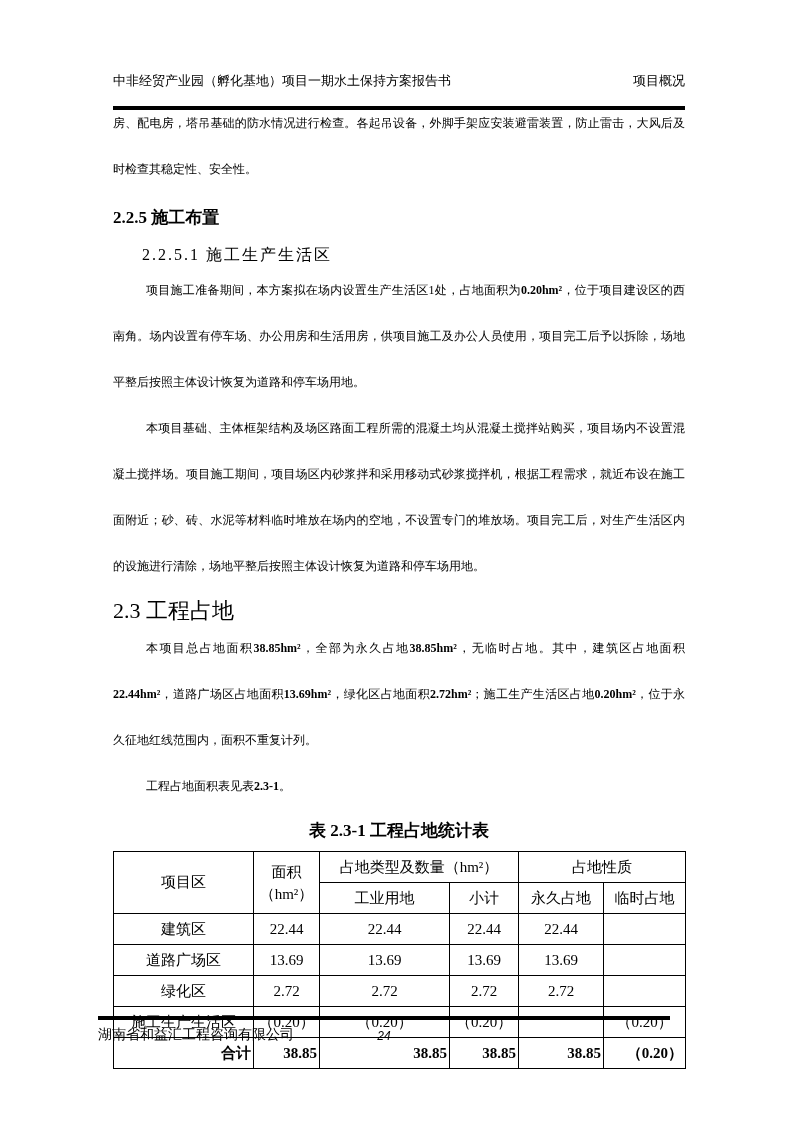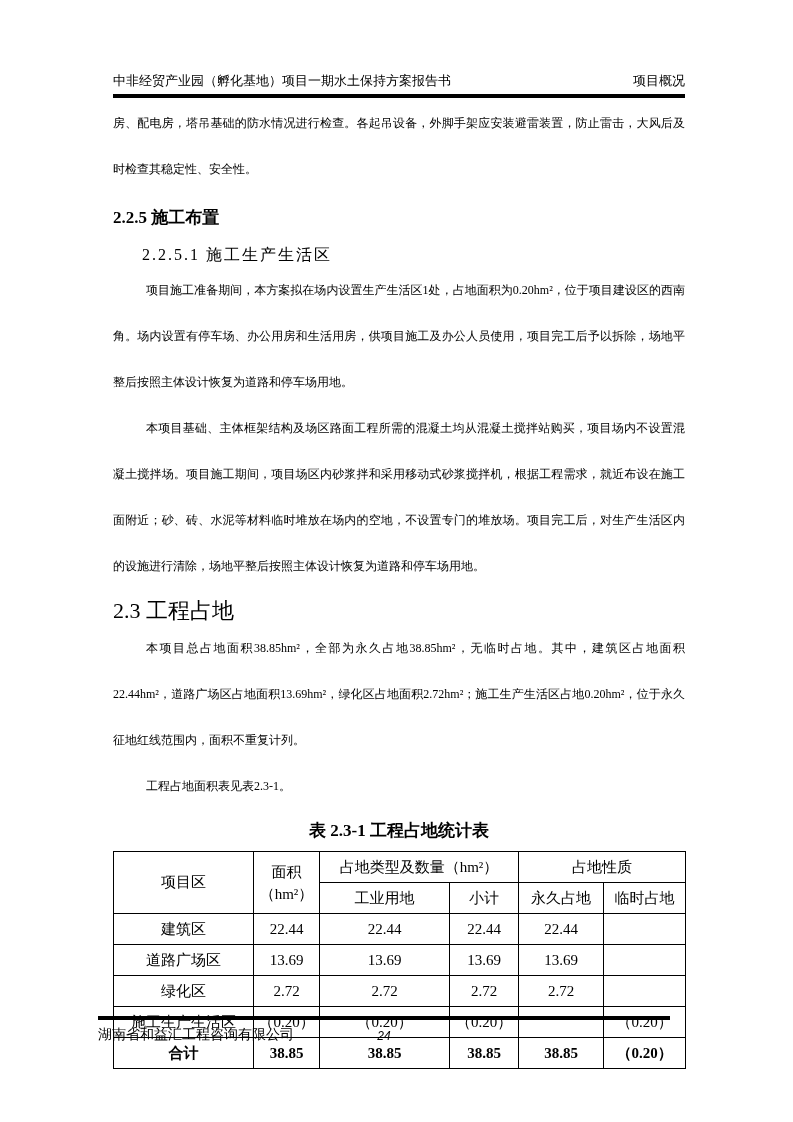--- a/index.html
+++ b/index.html
@@ -9,44 +9,44 @@
     width: 793px;
     height: 1122px;
     margin: 0 auto;
     background: #ffffff;
     color: #000000;
     font-family: "Liberation Serif", "DejaVu Serif", serif;
     overflow: hidden;
   }
   
   .header-band { position: absolute; top: 72px; left: 113px; width: 572px; }
-  .header-row { display: flex; justify-content: space-between; align-items: flex-end; font-size: 13px; padding-bottom: 4px; }
+  .header-row { display: flex; justify-content: space-between; align-items: flex-end; font-size: 13px; padding-bottom: 16px; }
   .double-rule { height: 2px; border-top: 1.5px solid #000; border-bottom: 3.5px solid #000; }
   
   .main { position: absolute; top: 100px; left: 113px; width: 572px; }
   p.body { font-size: 12px; line-height: 46px; text-align: justify; }
   p.indent { text-indent: 33px; }
-  .bold-num { font-weight: normal; }
+  .bold-num { font-weight: bold; }
   h3.sec { font-size: 17px; font-weight: bold; line-height: 24px; margin-top: 14px; }
   p.subhead { font-size: 16px; line-height: 24px; margin-top: 13px; letter-spacing: 2px; margin-left: 29px; }
   h2.sec { font-size: 22px; font-weight: normal; line-height: 28px; margin-top: 8px; }
   .tbl-caption { margin-top: 10px; font-size: 17px; font-weight: bold; text-align: center; line-height: 24px; }
   
   table.land { width: 100%; border-collapse: collapse; table-layout: fixed; margin-top: 8px; font-size: 15px; }
   table.land th, table.land td {
     border: 1.2px solid #000;
     text-align: center;
     vertical-align: middle;
     height: 31px;
     font-weight: normal;
     padding: 0 2px;
     overflow: hidden;
   }
   table.land .area-head span { display: block; line-height: 22px; }
-  table.land tr.total-row td { font-weight: bold; }
+  table.land tr.total-row td { font-weight: bold; text-align: right; }
   
   .footer-band { position: absolute; top: 1016px; left: 98px; width: 572px; }
   .footer-row { position: relative; font-size: 14px; line-height: 24px; padding-top: 3px; }
   .footer-page {
     position: absolute; left: 50%; transform: translateX(-50%);
     top: 4px; font-family: "Liberation Sans", "DejaVu Sans", sans-serif; font-size: 12px; font-style: italic;
   }
 </style>
 </head>
 <body>

